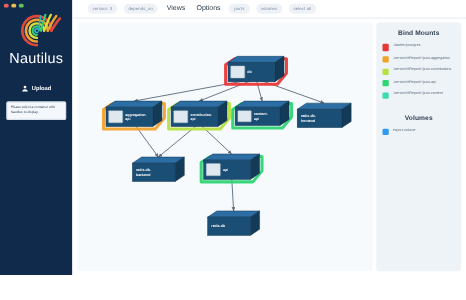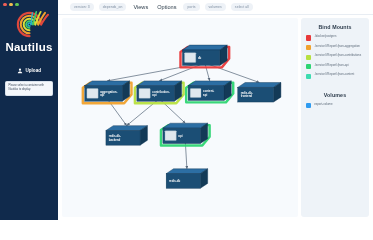--- a/index.html
+++ b/index.html
@@ -21,21 +21,21 @@
   }
   .winbtns { position:absolute; top:2.5px; left:3px; display:flex; gap:2.5px; }
   .winbtn { width:3.6px; height:3.6px; border-radius:50%; }
   .wb-red{background:#ef5f56;} .wb-yel{background:#f1be4f;} .wb-grn{background:#61c555;}
 
   .logo-wrap { margin-top:8px; width:40px; height:33px; display:flex; align-items:center; justify-content:center; }
   .logo-svg { width:39px; height:33px; display:block; }
 
   .brand {
     margin-top:1px;
-    font-size:11.5px; font-weight:bold; color:#ffffff;
+    font-size:11.5px; font-weight:normal; color:#ffffff;
     letter-spacing:.2px; line-height:1;text-align:center;
   }
 
   .upload-btn {
     margin-top:13px;
     display:flex; align-items:center; gap:2.5px;
     color:#ffffff; font-size:4.6px; font-weight:bold;
     cursor:pointer; padding:1px 3px;
   }
   .upload-ico { width:6px; height:6px; display:block; }

